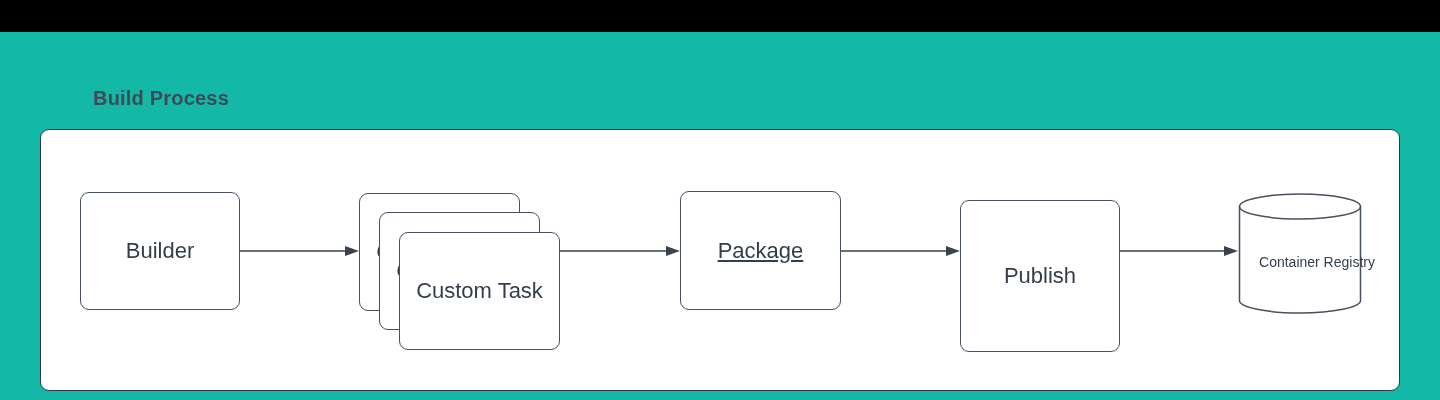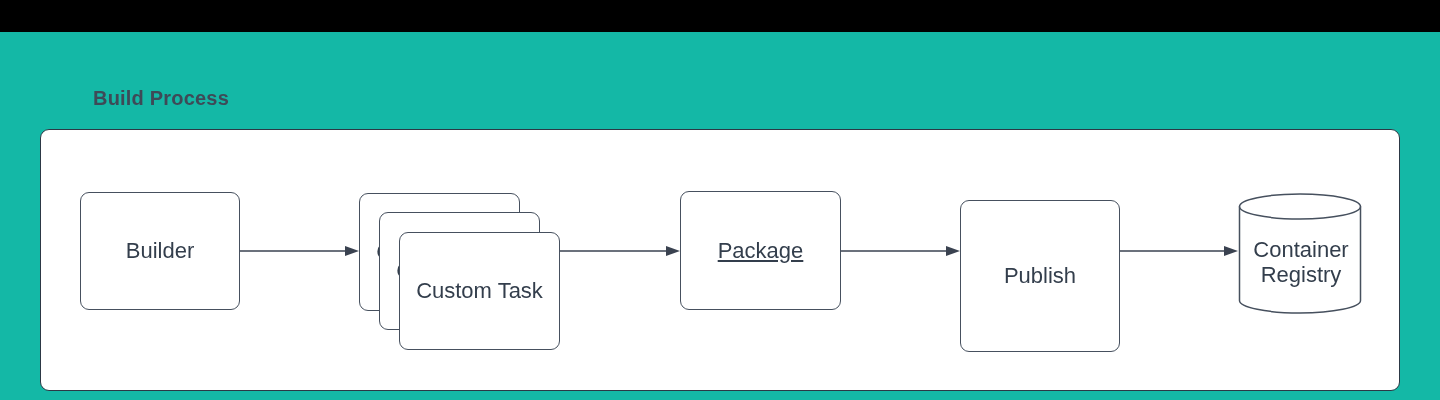--- a/index.html
+++ b/index.html
@@ -58,29 +58,28 @@
   .cylinder-wrap {
     position: absolute;
     left: 1238px;
     top: 160px;
     width: 124px;
     height: 123px;
   }
   .cylinder-wrap svg { position: absolute; left: 0; top: 0; }
   .cylinder-label {
     position: absolute;
-    left: 1px;
+    left: 17px;
     top: 22px;
     width: 124px;
     height: 96px;
     display: flex;
     align-items: center;
     justify-content: center;
-    text-align: center;
-    font-size: 22px;
+    font-size: 14px;
     line-height: 25px;
     color: #333e4c;
   }
   .edge {
     position: absolute;
     top: 212px;
     height: 14px;
   }
   .edge-1 { left: 240px;  width: 119px; }
   .edge-2 { left: 560px;  width: 120px; }

